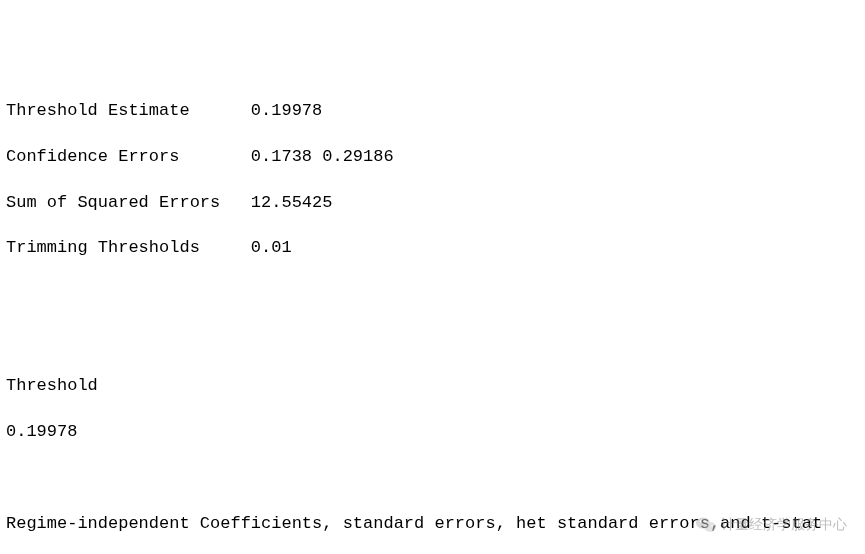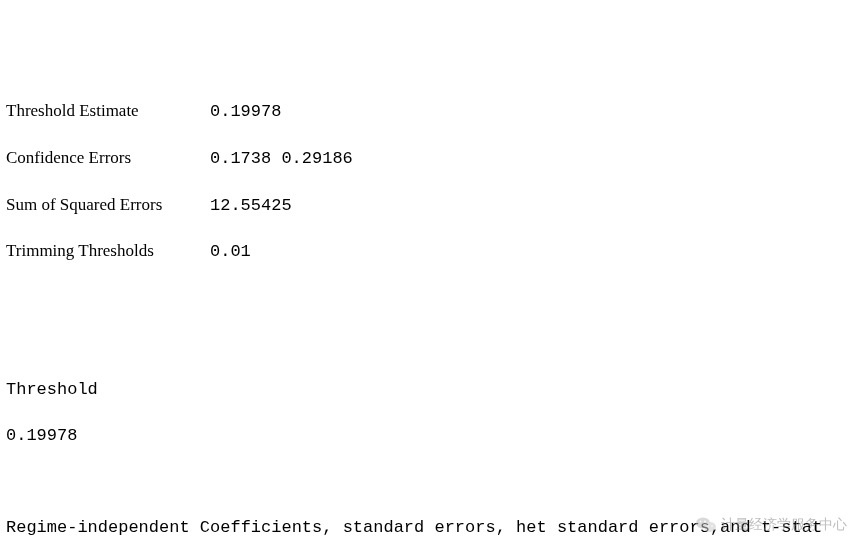--- a/index.html
+++ b/index.html
@@ -10,21 +10,21 @@
       color: #000;
       background: #fff;
       padding: 8px 6px;
       white-space: pre;
       position: relative;
       width: 865px;
       height: 554px;
       overflow: hidden;
     }
     .line { display: block; }
-    .summary-label { display: inline-block; width: 24ch; font-family: Liberation Serif, serif; }
+    .summary-label { display: inline-block; width: 24ch; }
     .summary-value { display: inline-block; }
     .watermark {
       position: absolute;
       right: 18px;
       bottom: 20px;
       display: flex;
       align-items: center;
       gap: 4px;
       opacity: 0.55;
       font-family: "Microsoft YaHei", "PingFang SC", sans-serif;

